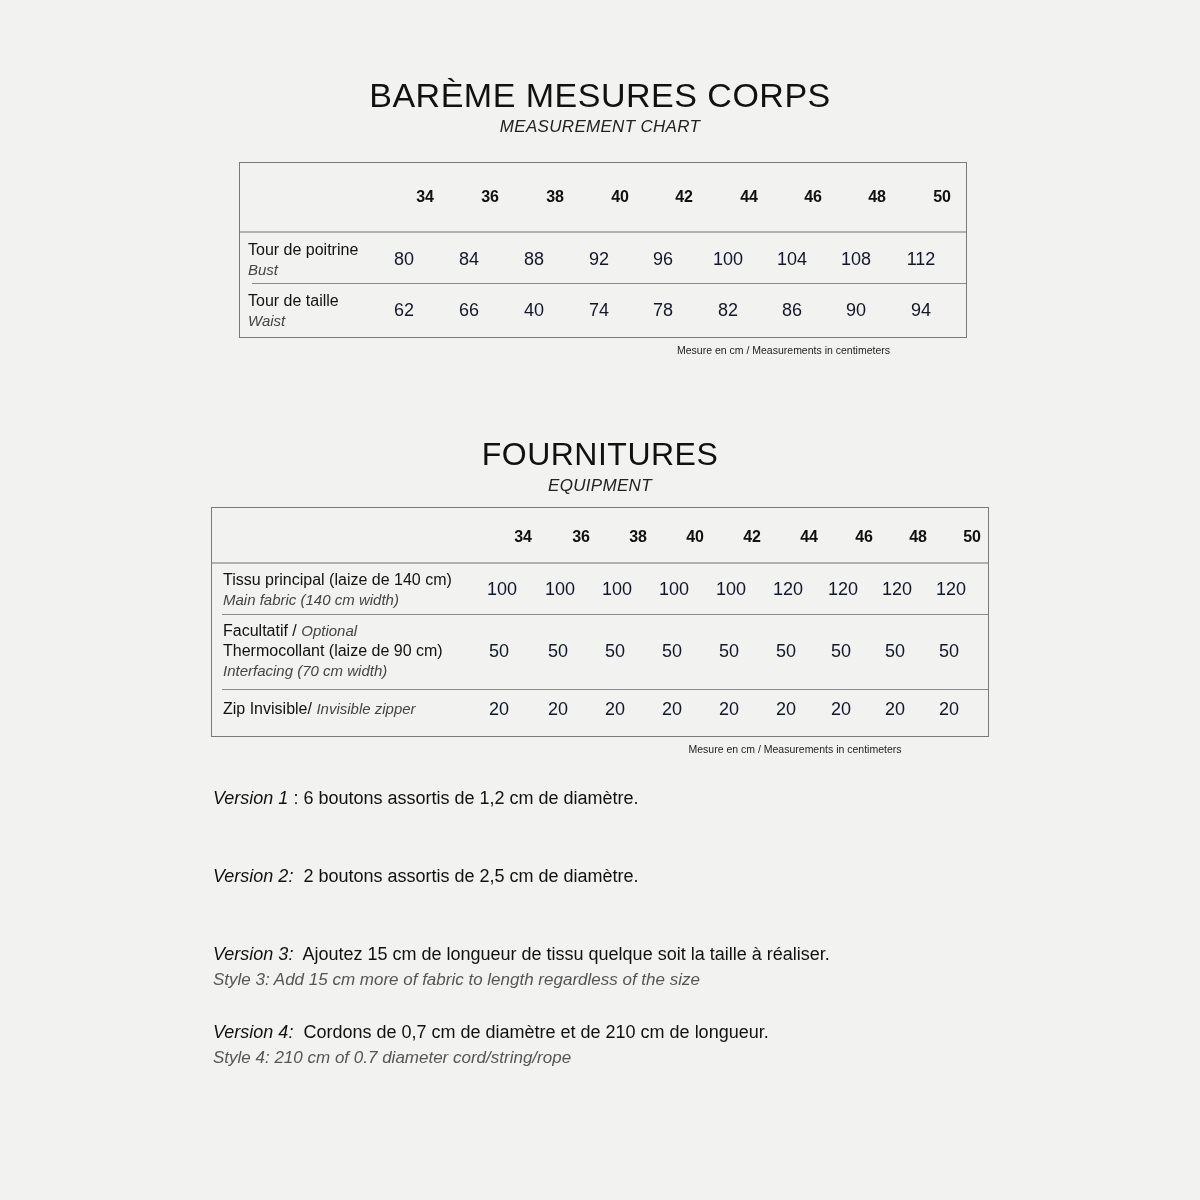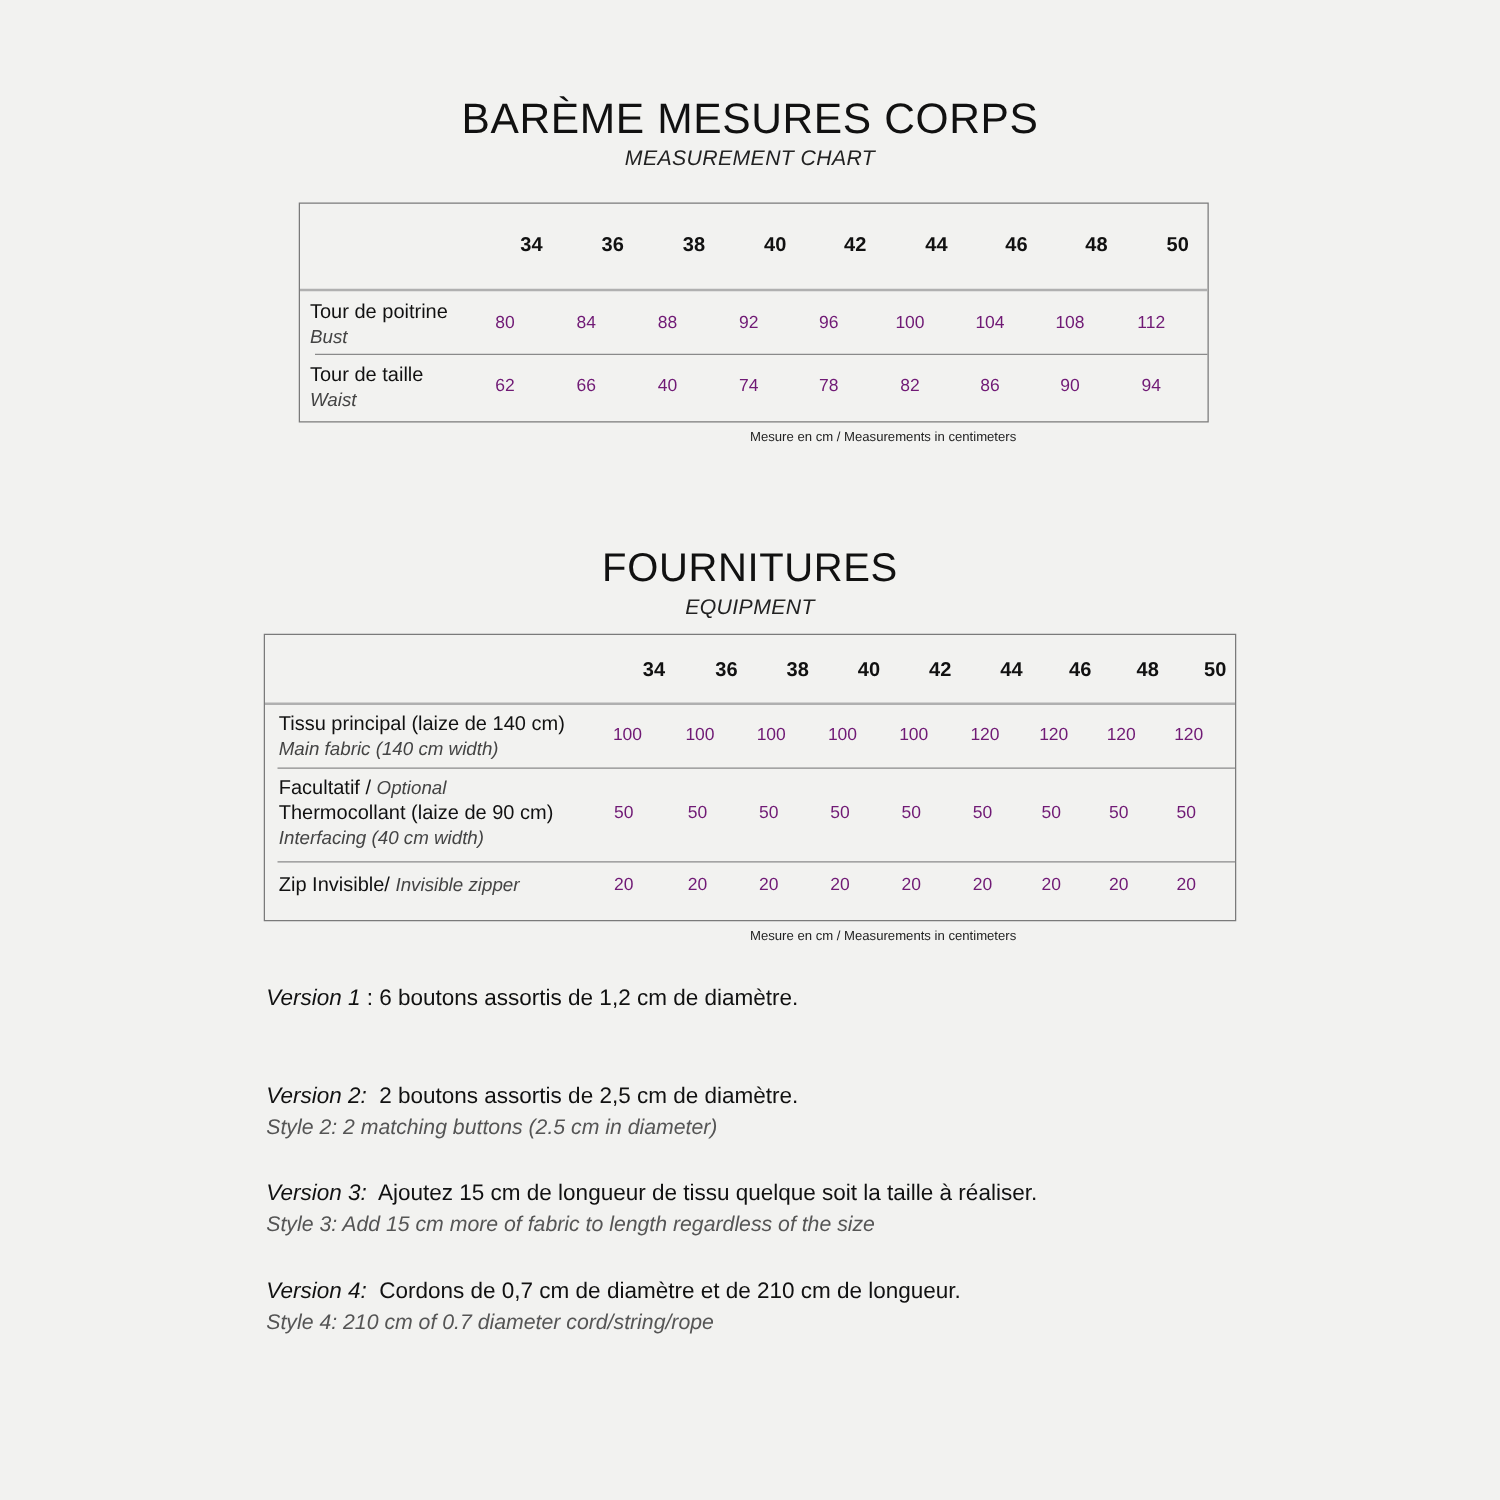--- a/index.html
+++ b/index.html
@@ -17,30 +17,30 @@
   }
   .subtitle {
     position: absolute; left: 0; width: 1200px; text-align: center;
     font-style: italic; font-size: 17px; color: #222; letter-spacing: 0.3px;
   }
   .box { position: absolute; border: 1px solid #7a7a7a; box-sizing: border-box; }
   .hline { position: absolute; height: 1px; background: #8a8a8a; }
   .hline.thick { height: 2px; background: #b0b0b0; }
   .cell {
     position: absolute; width: 60px; margin-left: -30px; text-align: center;
-    font-size: 14px; color: #701a75; font-weight: 300;
+    font-size: 18px; color: #0f172a; font-weight: 300;
   }
   .hcell {
     position: absolute; width: 60px; margin-left: -30px; text-align: right;
     font-size: 16px; font-weight: 700; color: #111;
   }
   .rowlabel { position: absolute; font-size: 16px; color: #111; line-height: 20px; }
   .rowlabel .it { font-style: italic; color: #444; font-size: 15px; }
   .note {
-    position: absolute; font-size: 10.5px; color: #222; text-align: left;
+    position: absolute; font-size: 10.5px; color: #222; text-align: center;
   }
   .ver { position: absolute; left: 213px; font-size: 18px; line-height: 26px; }
   .ver .fr { color: #111; }
   .ver .fr b { font-style: italic; font-weight: 400; margin-top: 48px; }
   .ver .en { font-style: italic; color: #555; font-size: 17px; }
 </style>
 </head>
 <body>
 
 <div class="title" style="top:76px;font-size:34px;">BARÈME MESURES CORPS</div>
@@ -132,21 +132,21 @@
     <div class="cell" style="left:788px;top:579px;">120</div>
     <div class="cell" style="left:843px;top:579px;">120</div>
     <div class="cell" style="left:897px;top:579px;">120</div>
     <div class="cell" style="left:951px;top:579px;">120</div>
   </div>
 
   <div>
     <div class="rowlabel" style="left:223px;top:621px;">
       <div><span>Facultatif / </span><span class="it">Optional</span></div>
       <div>Thermocollant (laize de 90 cm)</div>
-      <div class="it">Interfacing (40 cm width)</div>
+      <div class="it">Interfacing (70 cm width)</div>
     </div>
     <div class="cell" style="left:499px;top:641px;">50</div>
     <div class="cell" style="left:558px;top:641px;">50</div>
     <div class="cell" style="left:615px;top:641px;">50</div>
     <div class="cell" style="left:672px;top:641px;">50</div>
     <div class="cell" style="left:729px;top:641px;">50</div>
     <div class="cell" style="left:786px;top:641px;">50</div>
     <div class="cell" style="left:841px;top:641px;">50</div>
     <div class="cell" style="left:895px;top:641px;">50</div>
     <div class="cell" style="left:949px;top:641px;">50</div>
@@ -169,21 +169,20 @@
 
   <div class="note" style="left:600px;width:390px;top:743px;">Mesure en cm / Measurements in centimeters</div>
 </div>
 
 <div>
   <div class="ver" style="top:785px;">
     <div class="fr"><b>Version 1</b><span style="white-space: pre;"> : </span><span>6 boutons assortis de 1,2 cm de diamètre.</span></div>
   </div>
   <div class="ver" style="top:863px;">
     <div class="fr"><b>Version 2:</b><span style="white-space: pre;">  </span><span>2 boutons assortis de 2,5 cm de diamètre.</span></div>
-    <div class="en">Style 2:  2 matching buttons (2.5 cm in diameter)</div>
   </div>
   <div class="ver" style="top:941px;">
     <div class="fr"><b>Version 3:</b><span style="white-space: pre;">  </span><span>Ajoutez 15 cm de longueur  de tissu quelque soit la taille à réaliser.</span></div>
     <div class="en">Style 3:  Add 15 cm more of fabric to length regardless of the size</div>
   </div>
   <div class="ver" style="top:1019px;">
     <div class="fr"><b>Version 4:</b><span style="white-space: pre;">  </span><span>Cordons de 0,7 cm de diamètre et de 210 cm de longueur.</span></div>
     <div class="en">Style 4:  210 cm of 0.7 diameter cord/string/rope</div>
   </div>
 </div>

